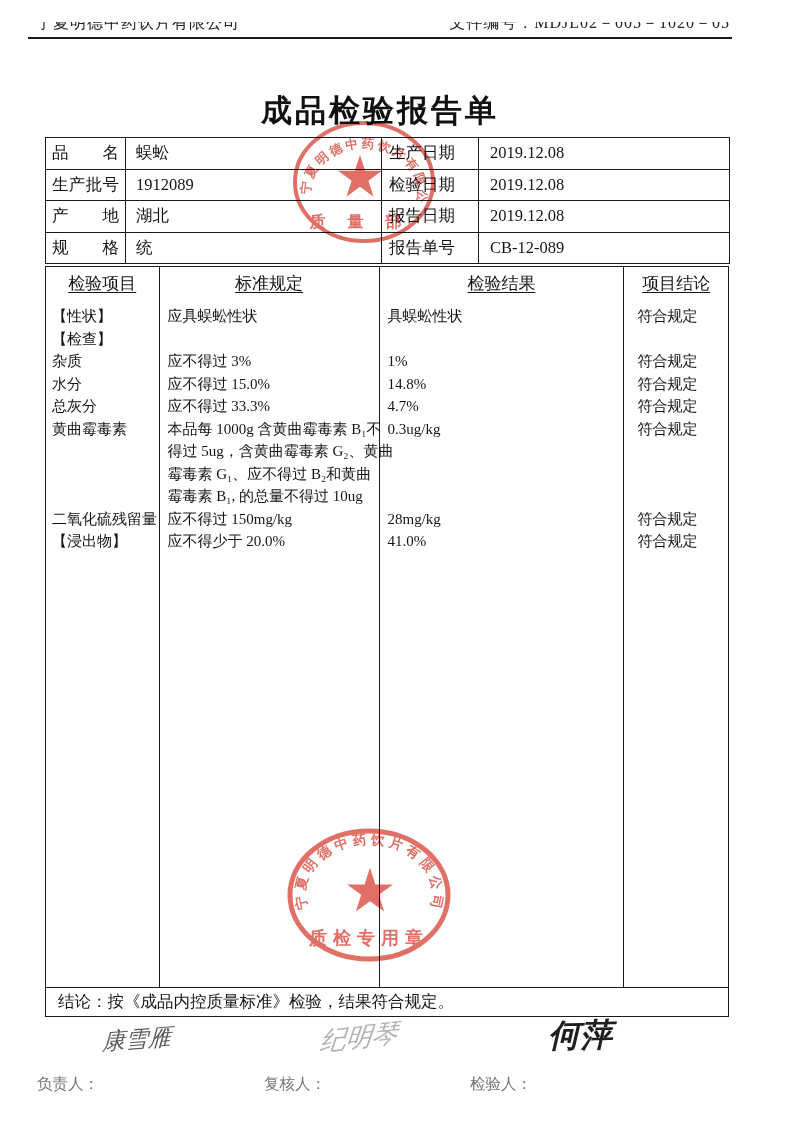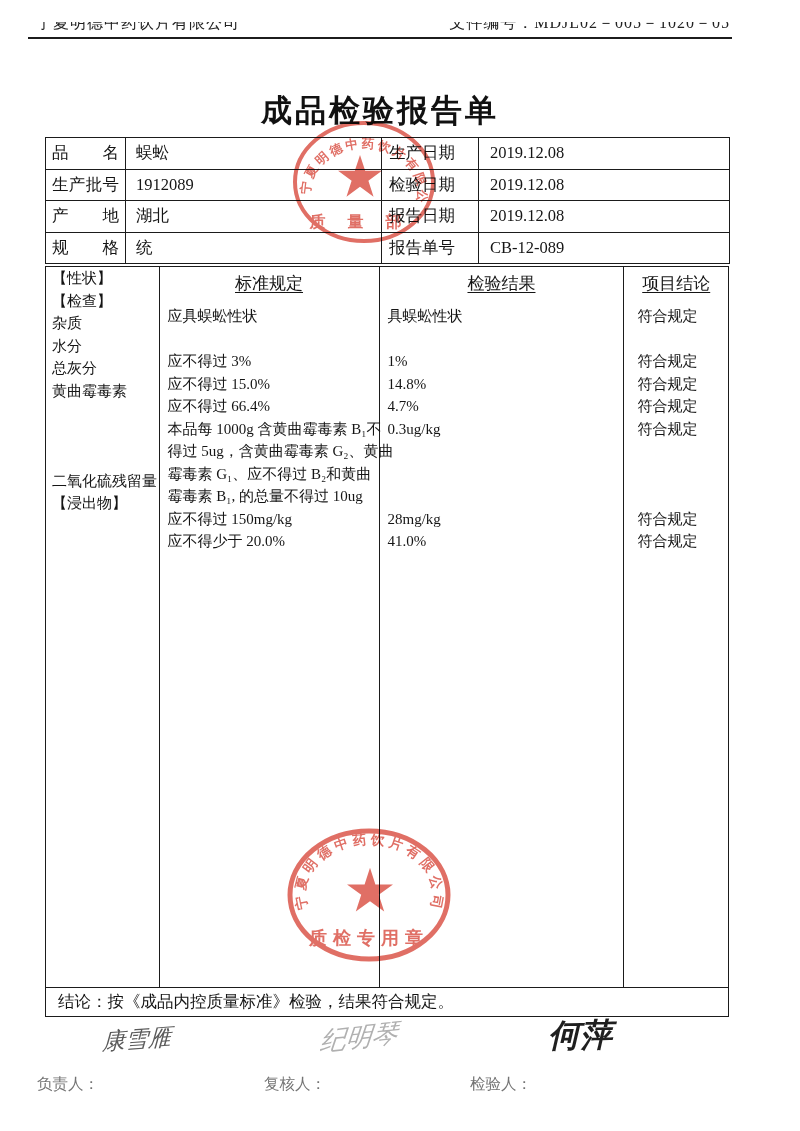--- a/index.html
+++ b/index.html
@@ -110,39 +110,40 @@
           <td class="c0">规 格</td>
           <td class="c1">统</td>
           <td class="c2">报告单号</td>
           <td class="c3">CB-12-089</td>
         </tr>
       </tbody>
   </table>
 
   <div class="main-table">
     <div class="body-col col-w0">
+      <div class="col-header"><span>检验项目</span></div>
     <div class="bline">【性状】</div>
         <div class="bline">【检查】</div>
         <div class="bline">杂质</div>
         <div class="bline">水分</div>
         <div class="bline">总灰分</div>
         <div class="bline">黄曲霉毒素</div>
         <div class="bline"></div>
         <div class="bline"></div>
         <div class="bline"></div>
         <div class="bline">二氧化硫残留量</div>
         <div class="bline">【浸出物】</div>
       </div>
     <div class="body-col col-w1">
       <div class="col-header"><span>标准规定</span></div>
     <div class="bline">应具蜈蚣性状</div>
         <div class="bline"></div>
         <div class="bline">应不得过 3%</div>
         <div class="bline">应不得过 15.0%</div>
-        <div class="bline">应不得过 66.4%</div>
+        <div class="bline">应不得过 33.3%</div>
         <div class="bline">本品每 1000g 含黄曲霉毒素 B₁不</div>
         <div class="bline">得过 5ug，含黄曲霉毒素 G₂、黄曲</div>
         <div class="bline">霉毒素 G₁、应不得过 B₂和黄曲</div>
         <div class="bline">霉毒素 B₁, 的总量不得过 10ug</div>
         <div class="bline">应不得过 150mg/kg</div>
         <div class="bline">应不得少于 20.0%</div>
       </div>
     <div class="body-col col-w2">
       <div class="col-header"><span>检验结果</span></div>
     <div class="bline">具蜈蚣性状</div>

